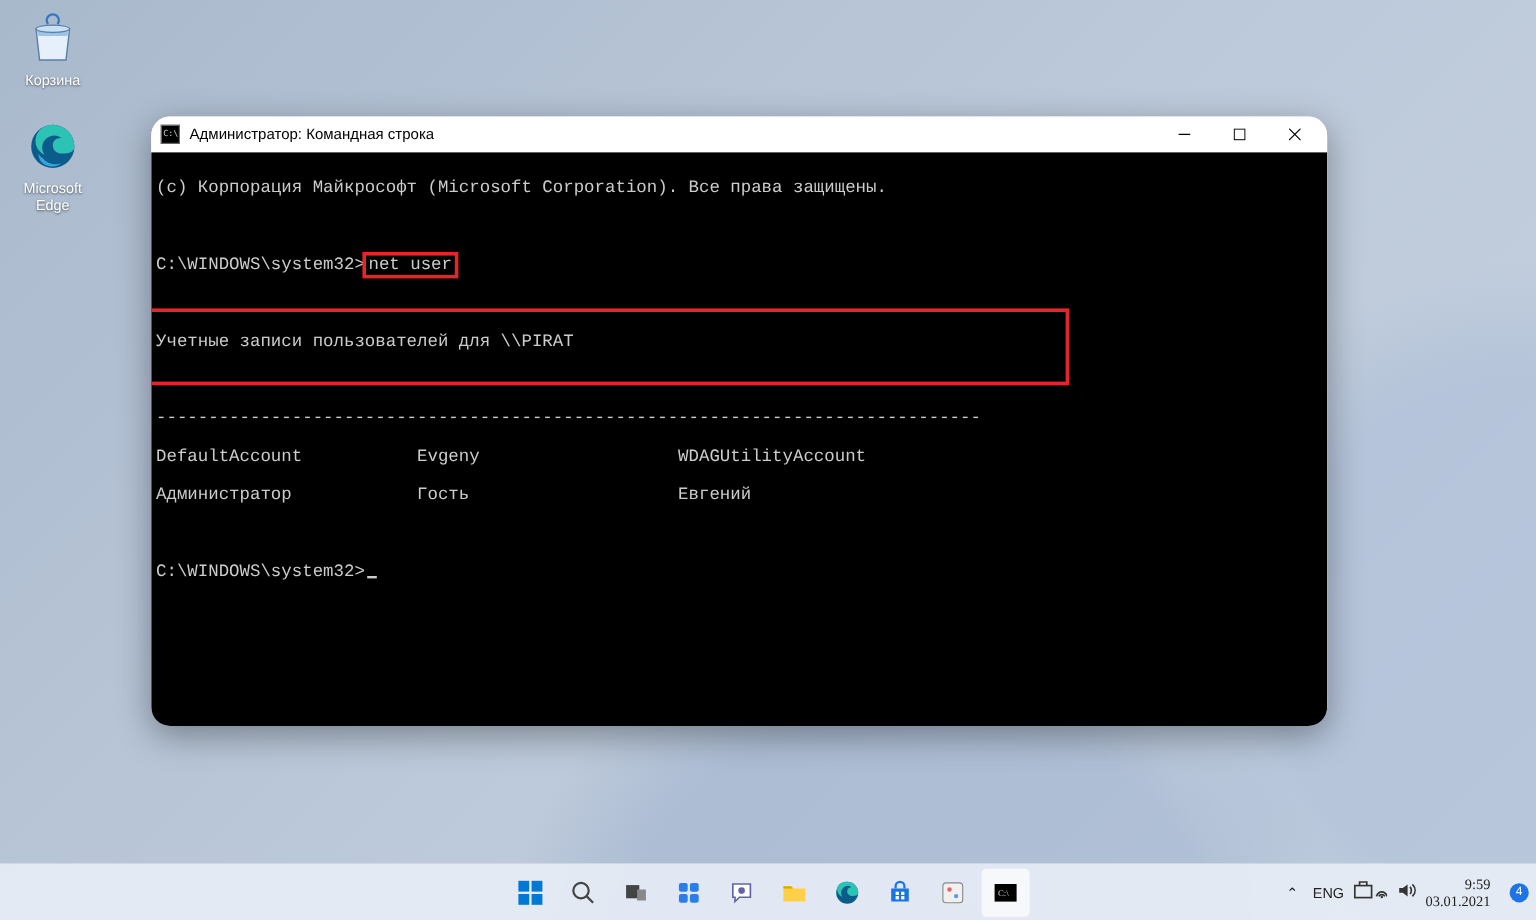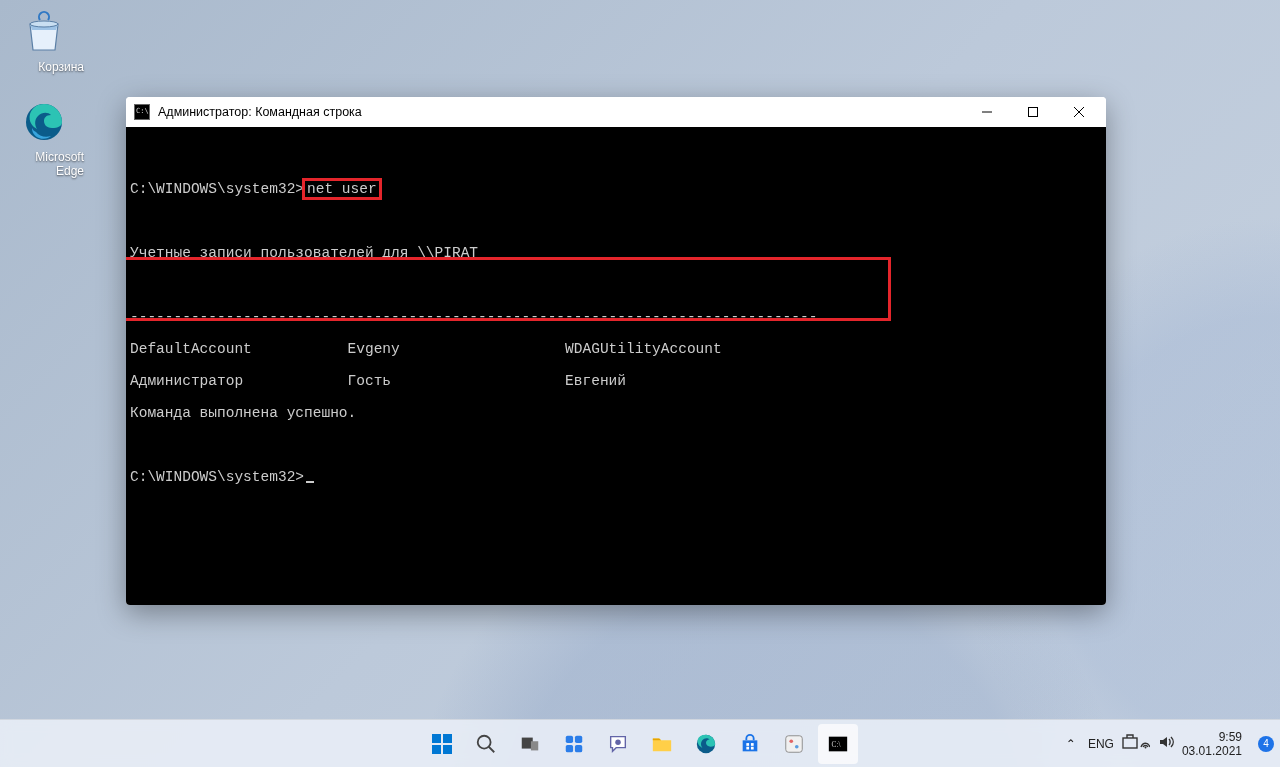--- a/index.html
+++ b/index.html
@@ -5,29 +5,29 @@
   * { box-sizing: border-box; margin: 0; padding: 0; }
   html, body { width: 1280px; height: 767px; overflow: hidden; font-family: "Segoe UI", Tahoma, sans-serif; }
   body {
     background:
       radial-gradient(circle at 60% 110%, rgba(100,130,180,.20) 0 260px, transparent 360px),
       radial-gradient(circle at 100% 70%, rgba(120,150,200,.18) 0 220px, transparent 320px),
       linear-gradient(135deg,#a9b9cc 0%, #bcc9da 50%, #c7d2e0 100%);
   }
 
   
-  .desktop-icon { position: absolute; width: 80px; text-align: right; color: #fff; font-size: 12px; text-shadow: 0 1px 2px rgba(0,0,0,.6); cursor: default; }
+  .desktop-icon { position: absolute; width: 80px; text-align: center; color: #fff; font-size: 12px; text-shadow: 0 1px 2px rgba(0,0,0,.6); cursor: default; }
   .desktop-icon .glyph { width: 48px; height: 48px; margin: 0 auto 4px; display:flex; align-items:center; justify-content:center; }
   #recycle { top: 8px; left: 4px; }
   #edge    { top: 98px; left: 4px; }
 
   
   .cmd-window {
     position: absolute; left: 126px; top: 97px; width: 980px; height: 508px;
-    background: #fff; border-radius: 4px; box-shadow: 0 8px 28px rgba(0,0,0,.35);
+    background: #fff; border-radius: 16px; box-shadow: 0 8px 28px rgba(0,0,0,.35);
     display: flex; flex-direction: column; overflow: hidden;
   }
   .titlebar { height: 30px; background:#fff; display:flex; align-items:center; padding: 0 4px 0 8px; font-size: 12.5px; color:#000; }
   .titlebar .icon { width:16px; height:16px; background:#000; border:1px solid #666; margin-right:8px; position:relative; }
   .titlebar .icon::after { content:"C:\\"; color:#ccc; font-size:7px; position:absolute; left:1px; top:2px; font-family:Consolas,monospace; }
   .titlebar .title { flex:1; }
   .win-btn { width:46px; height:30px; display:flex; align-items:center; justify-content:center; color:#000; }
   .win-btn svg { width:10px; height:10px; stroke:#000; stroke-width:1; fill:none; }
 
   .terminal { flex:1; background:#000; color:#ccc; font-family: Consolas, "Courier New", monospace; font-size: 14.5px; line-height: 16px; position:relative; padding:6px 2px; white-space: pre; overflow:hidden; }
@@ -41,21 +41,21 @@
     position:absolute; left:0; right:0; bottom:0; height:48px;
     background: rgba(235,240,248,.85);
     backdrop-filter: blur(6px);
     border-top:1px solid rgba(0,0,0,.08);
     display:flex; align-items:center;
   }
   .taskbar-center { position:absolute; left:50%; transform:translateX(-50%); display:flex; gap:4px; }
   .taskbar-right { position:absolute; right:6px; display:flex; align-items:center; gap:8px; font-size:12px; color:#222; }
   .tb-item { width:40px; height:40px; border-radius:4px; display:flex; align-items:center; justify-content:center; cursor:default; }
   .tb-active { background:rgba(255,255,255,.7); }
-  .clock { text-align:right; line-height:14px; font-size:12px; padding-right:4px; }
+  .clock { text-align:right; line-height:14px; font-size:12px; padding-right:4px;font-family:Liberation Serif, serif; }
   .chevron { font-size:12px; padding:0 4px; }
   .notif-badge { width:16px; height:16px; border-radius:50%; background:#1e73e8; color:#fff; font-size:10px; display:flex; align-items:center; justify-content:center; margin-left:4px; }
 </style>
 </head>
 <body>
 
 <div id="recycle" class="desktop-icon">
   <div class="glyph">
     <svg width="44" height="44" viewBox="0 0 44 44">
       <path d="M8 14 L36 14 L33 40 L11 40 Z" fill="#e6f0fb" stroke="#5a7fa6" stroke-width="1.2"></path>
@@ -93,29 +93,29 @@
         </svg>
       </div>
     <div class="win-btn close">
         <svg viewBox="0 0 10 10">
           <line x1="0" y1="0" x2="10" y2="10"></line>
           <line x1="10" y1="0" x2="0" y2="10"></line>
         </svg>
       </div>
   </div>
   <div class="terminal">
+<div class="line">(c) Корпорация Майкрософт (Microsoft Corporation). Все права защищены.</div>
 <div class="line">&nbsp;</div>
 <div class="line"><span>C:\WINDOWS\system32&gt;</span><span class="hl-cmd">net user</span></div>
 <div class="line">&nbsp;</div>
 <div class="line">Учетные записи пользователей для \\PIRAT</div>
 <div class="line">&nbsp;</div>
 <div class="line">-------------------------------------------------------------------------------</div>
 <div class="line">DefaultAccount           Evgeny                   WDAGUtilityAccount</div>
 <div class="line">Администратор            Гость                    Евгений</div>
-<div class="line">Команда выполнена успешно.</div>
 <div class="line">&nbsp;</div>
 <div class="line"><span>C:\WINDOWS\system32&gt;</span><span class="cursor"></span></div>
     <div class="hl-box"></div>
   </div>
 </div>
 
 <div class="taskbar">
   <div class="taskbar-center">
     <div class="tb-item">
       <svg width="24" height="24" viewBox="0 0 24 24">

